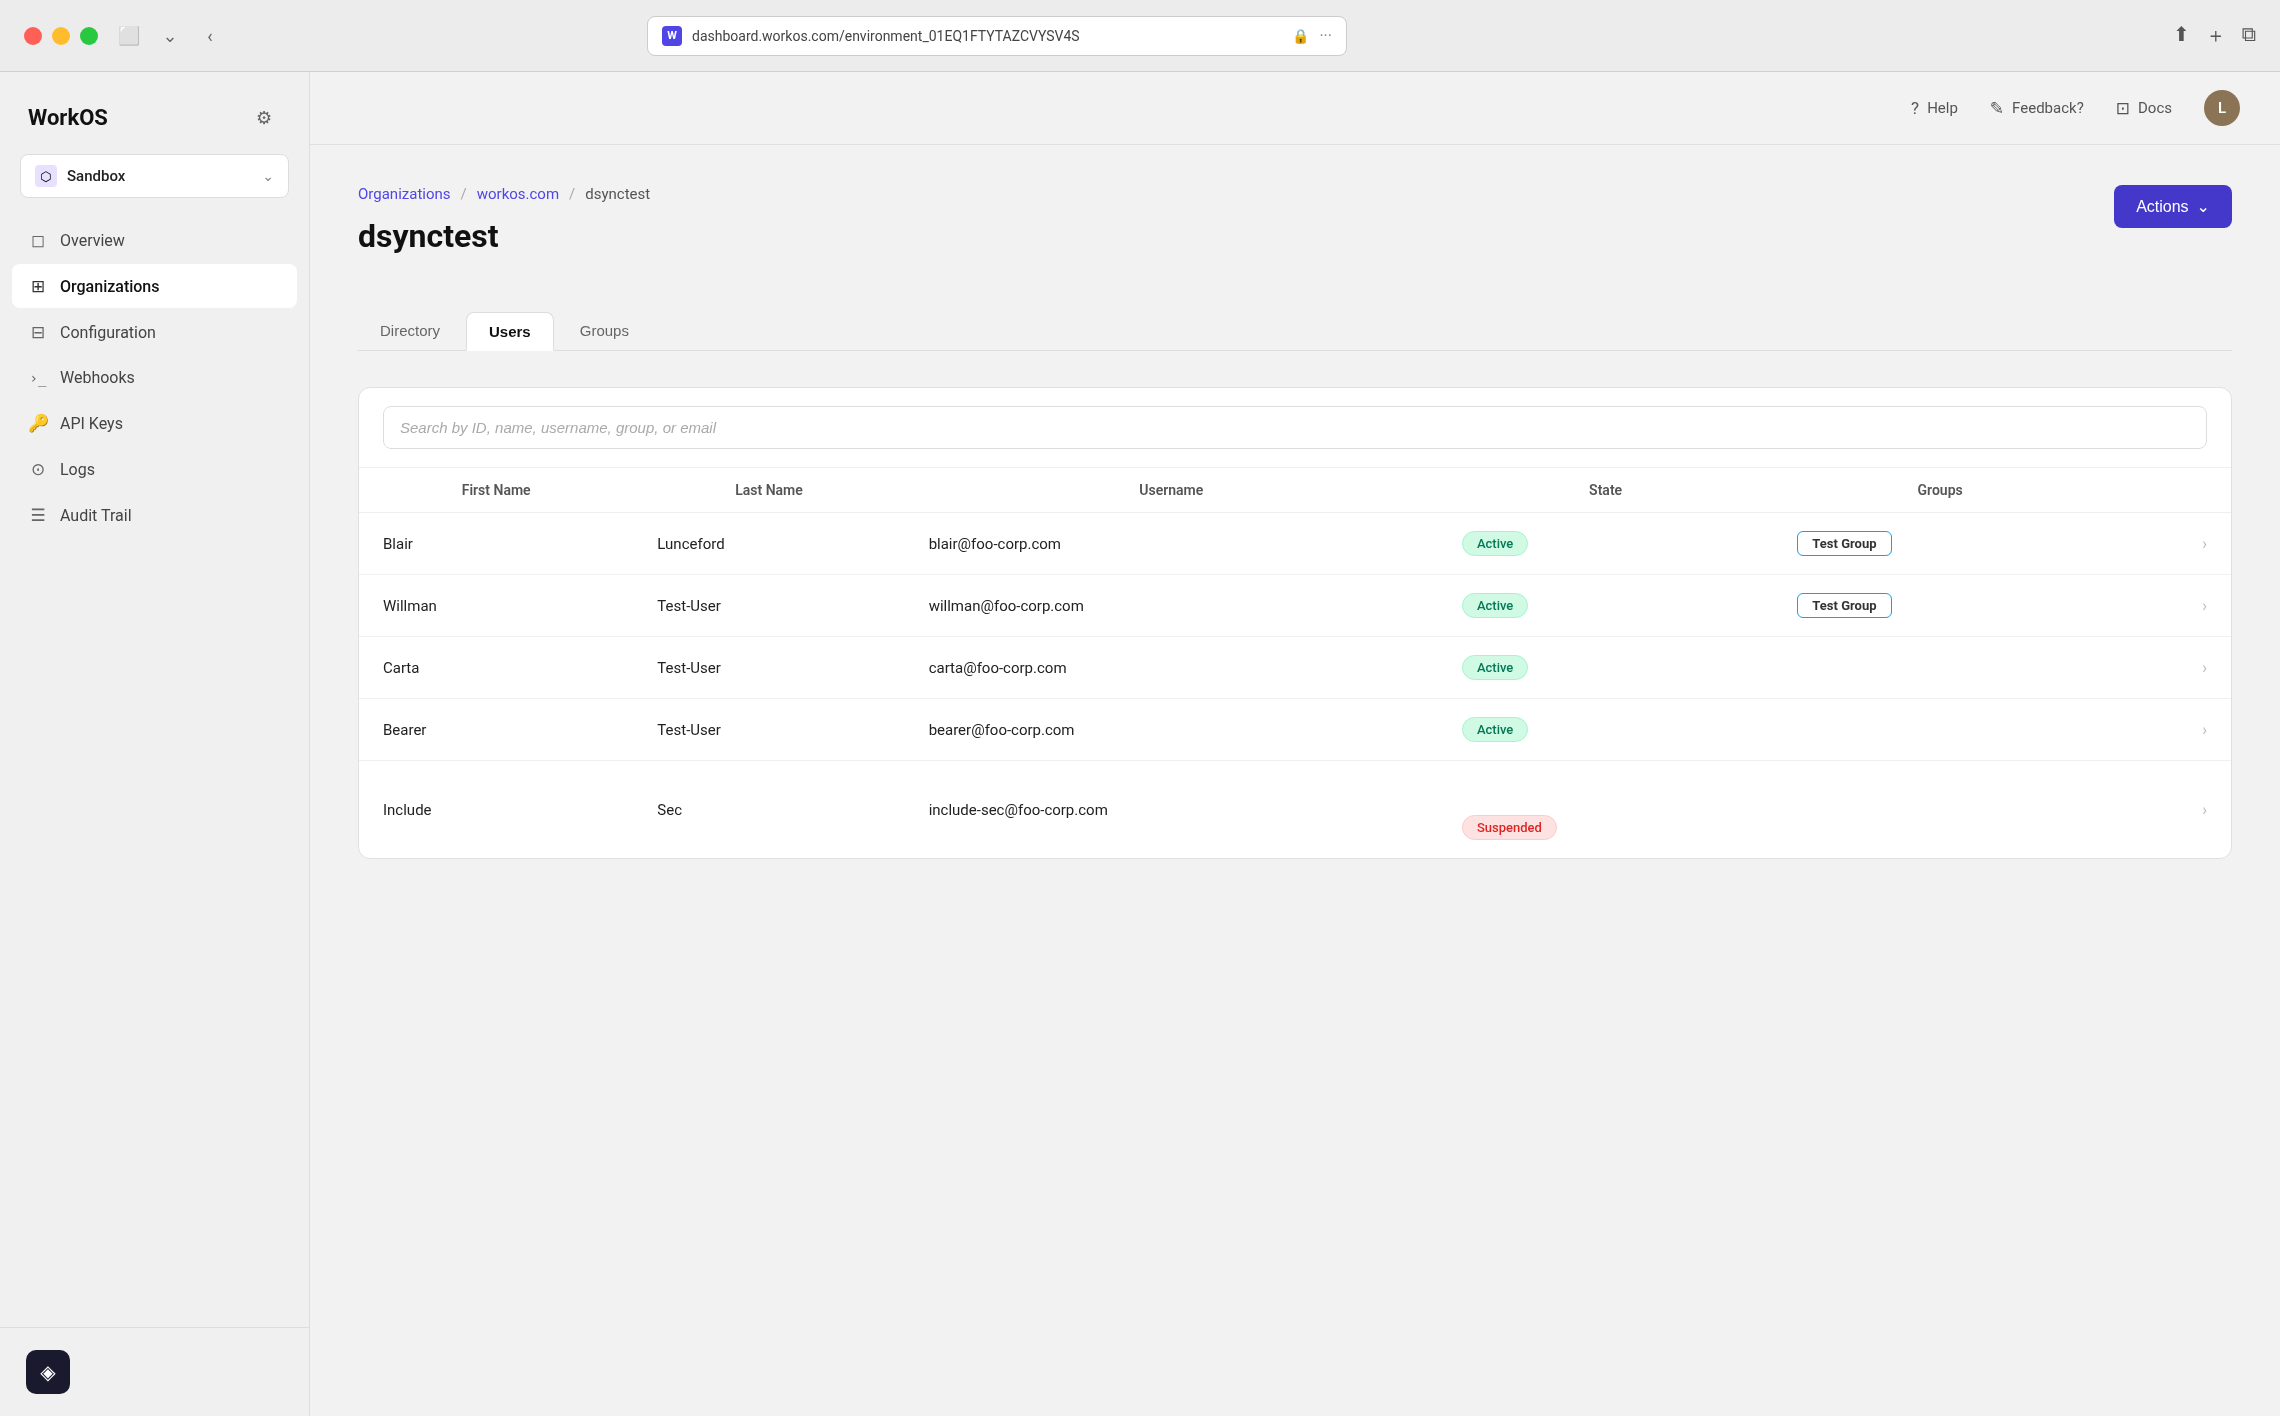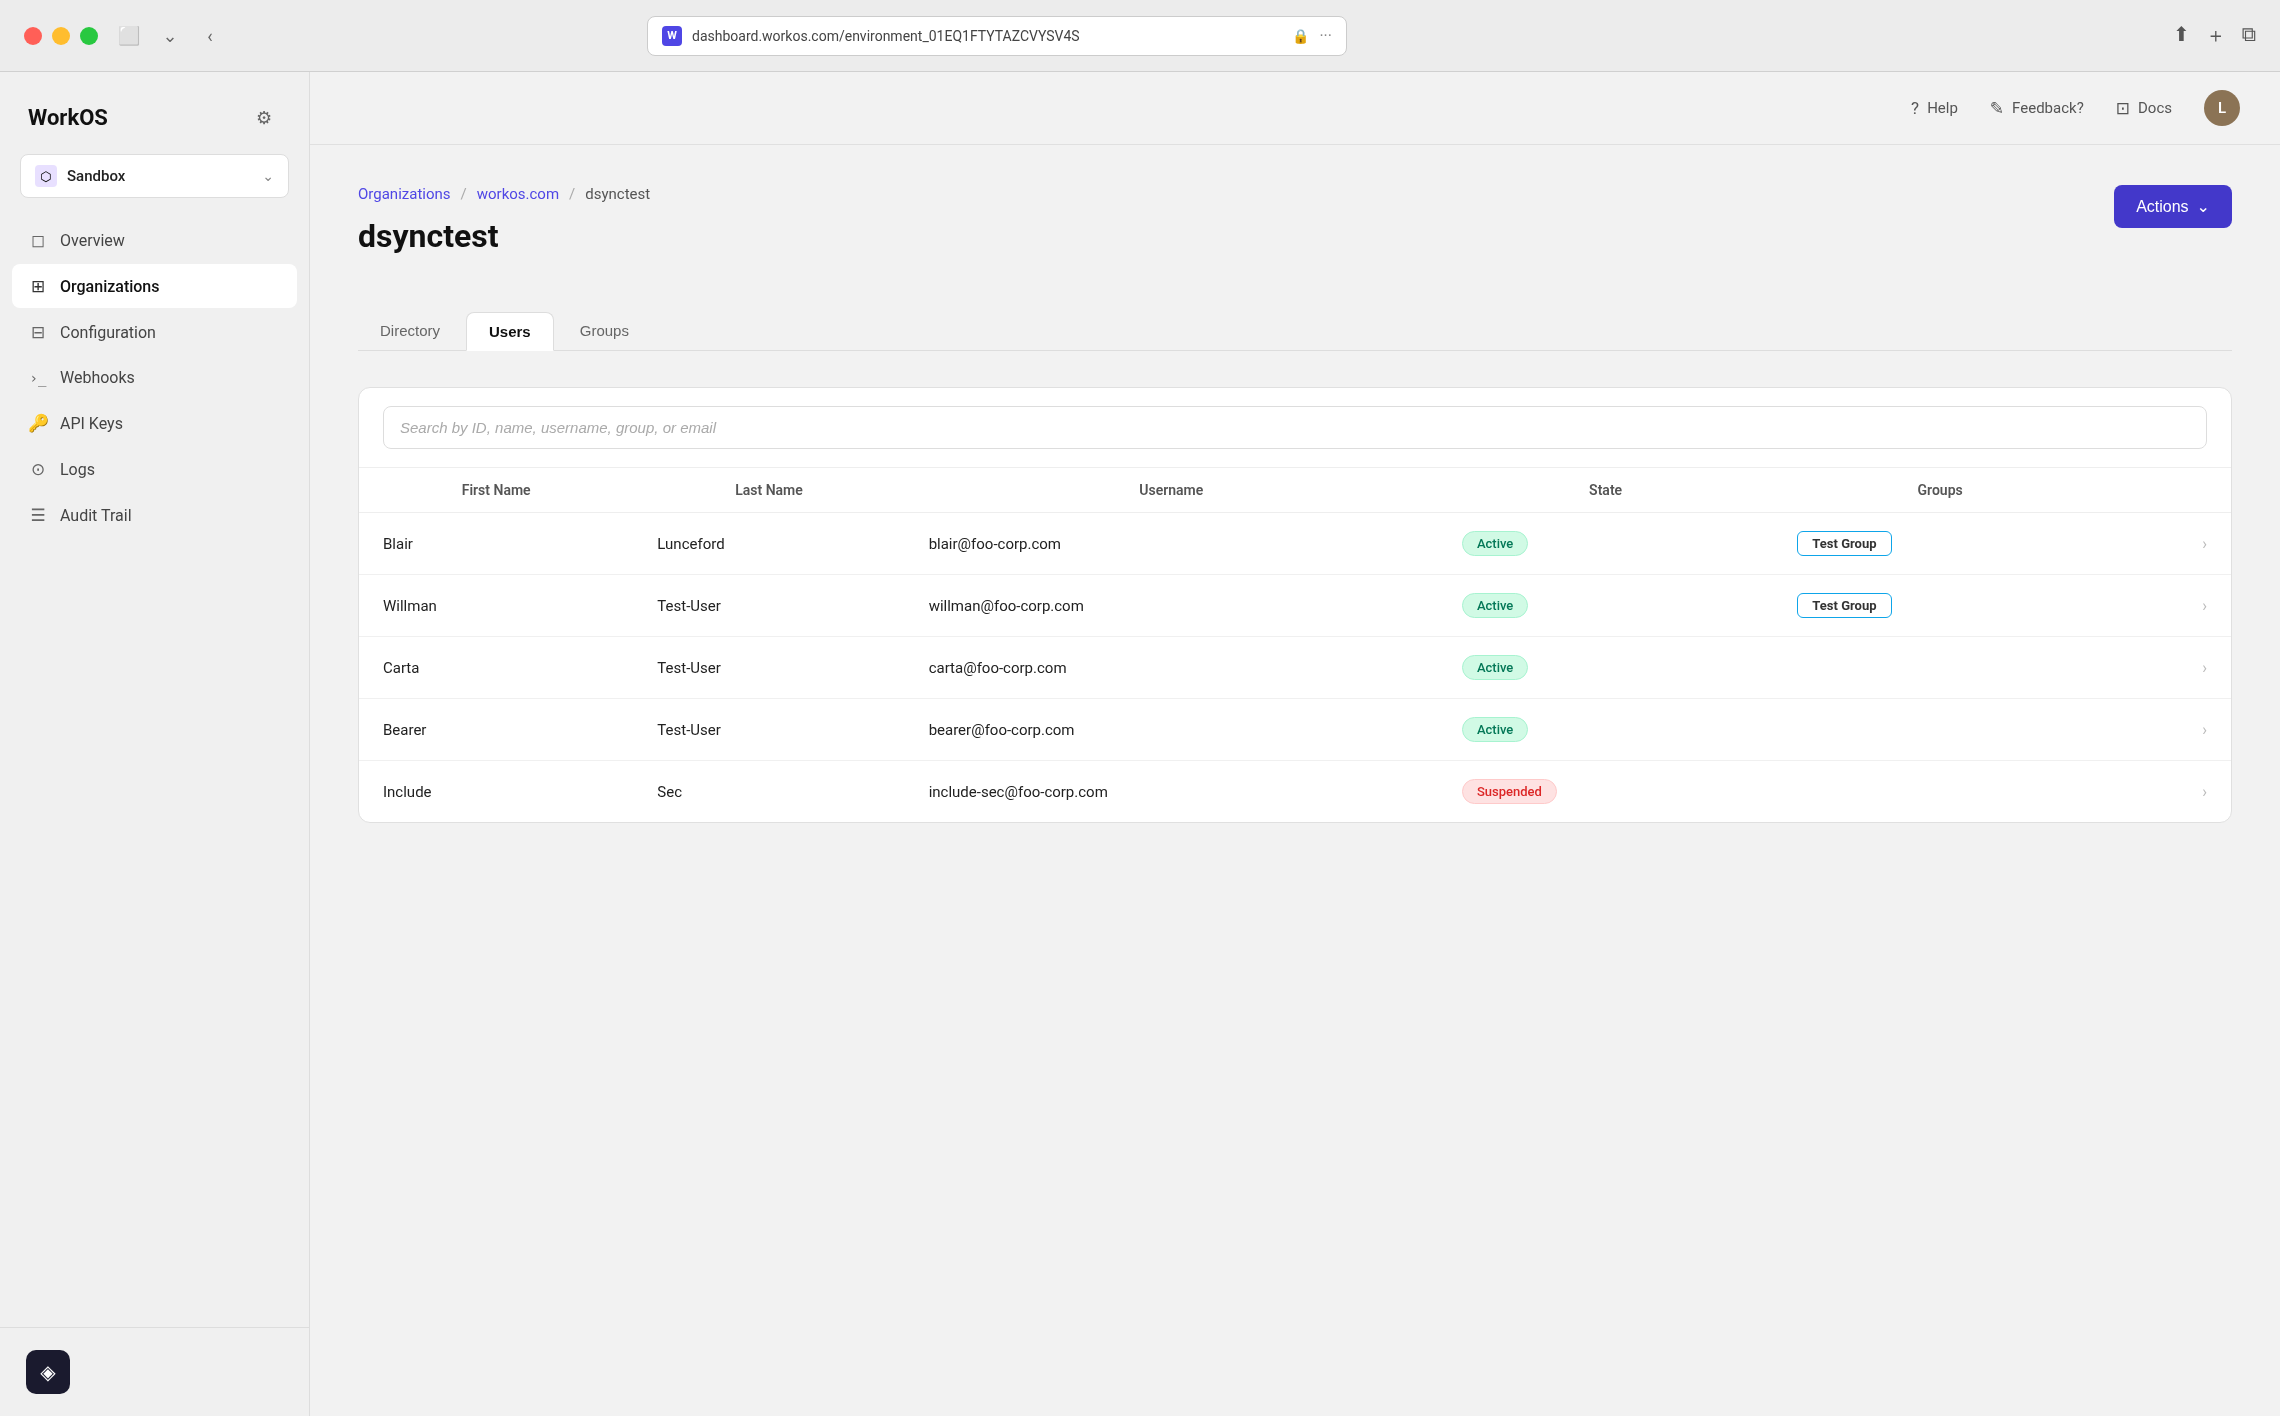--- a/index.html
+++ b/index.html
@@ -381,20 +381,21 @@
     }
     .badge-active {
       background: #d1fae5;
       color: #047857;
       border: 1px solid #a7f3d0;
     }
     .badge-suspended {
       background: #fee2e2;
       color: #dc2626;
       border: 1px solid #fecaca;
+      margin-top: 36px;
     }
 
     .group-badge {
       display: inline-block;
       padding: 4px 14px;
       border-radius: 6px;
       font-size: 13px;
       font-weight: 700;
       background: white;
       border: 1px solid #0ea5e9;

